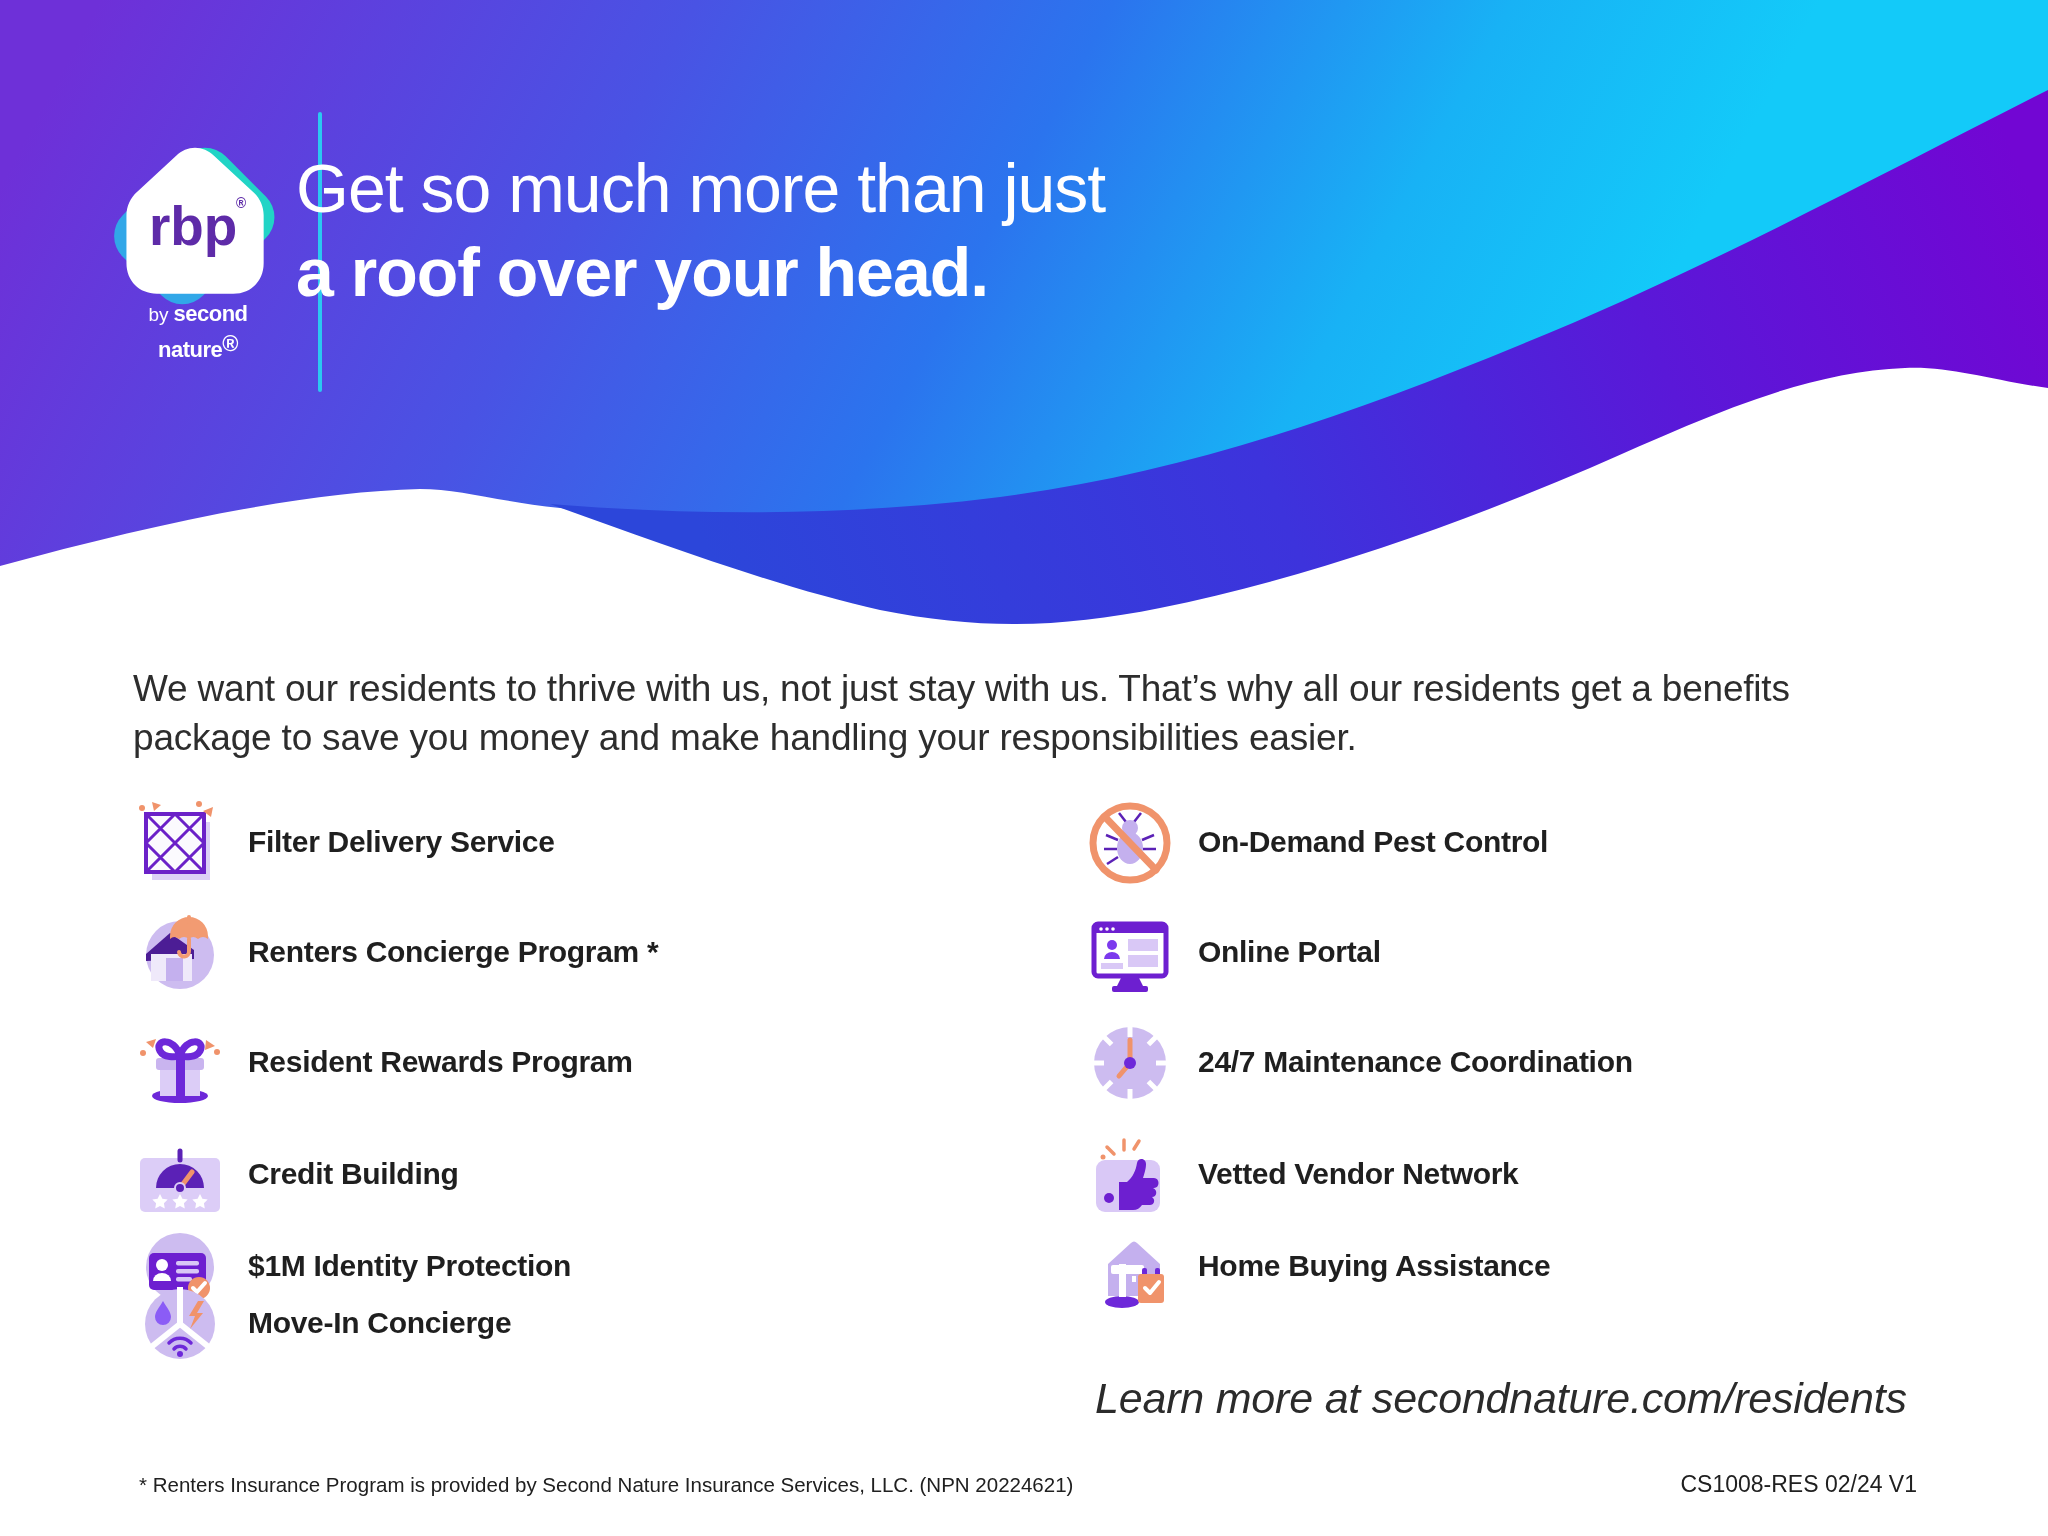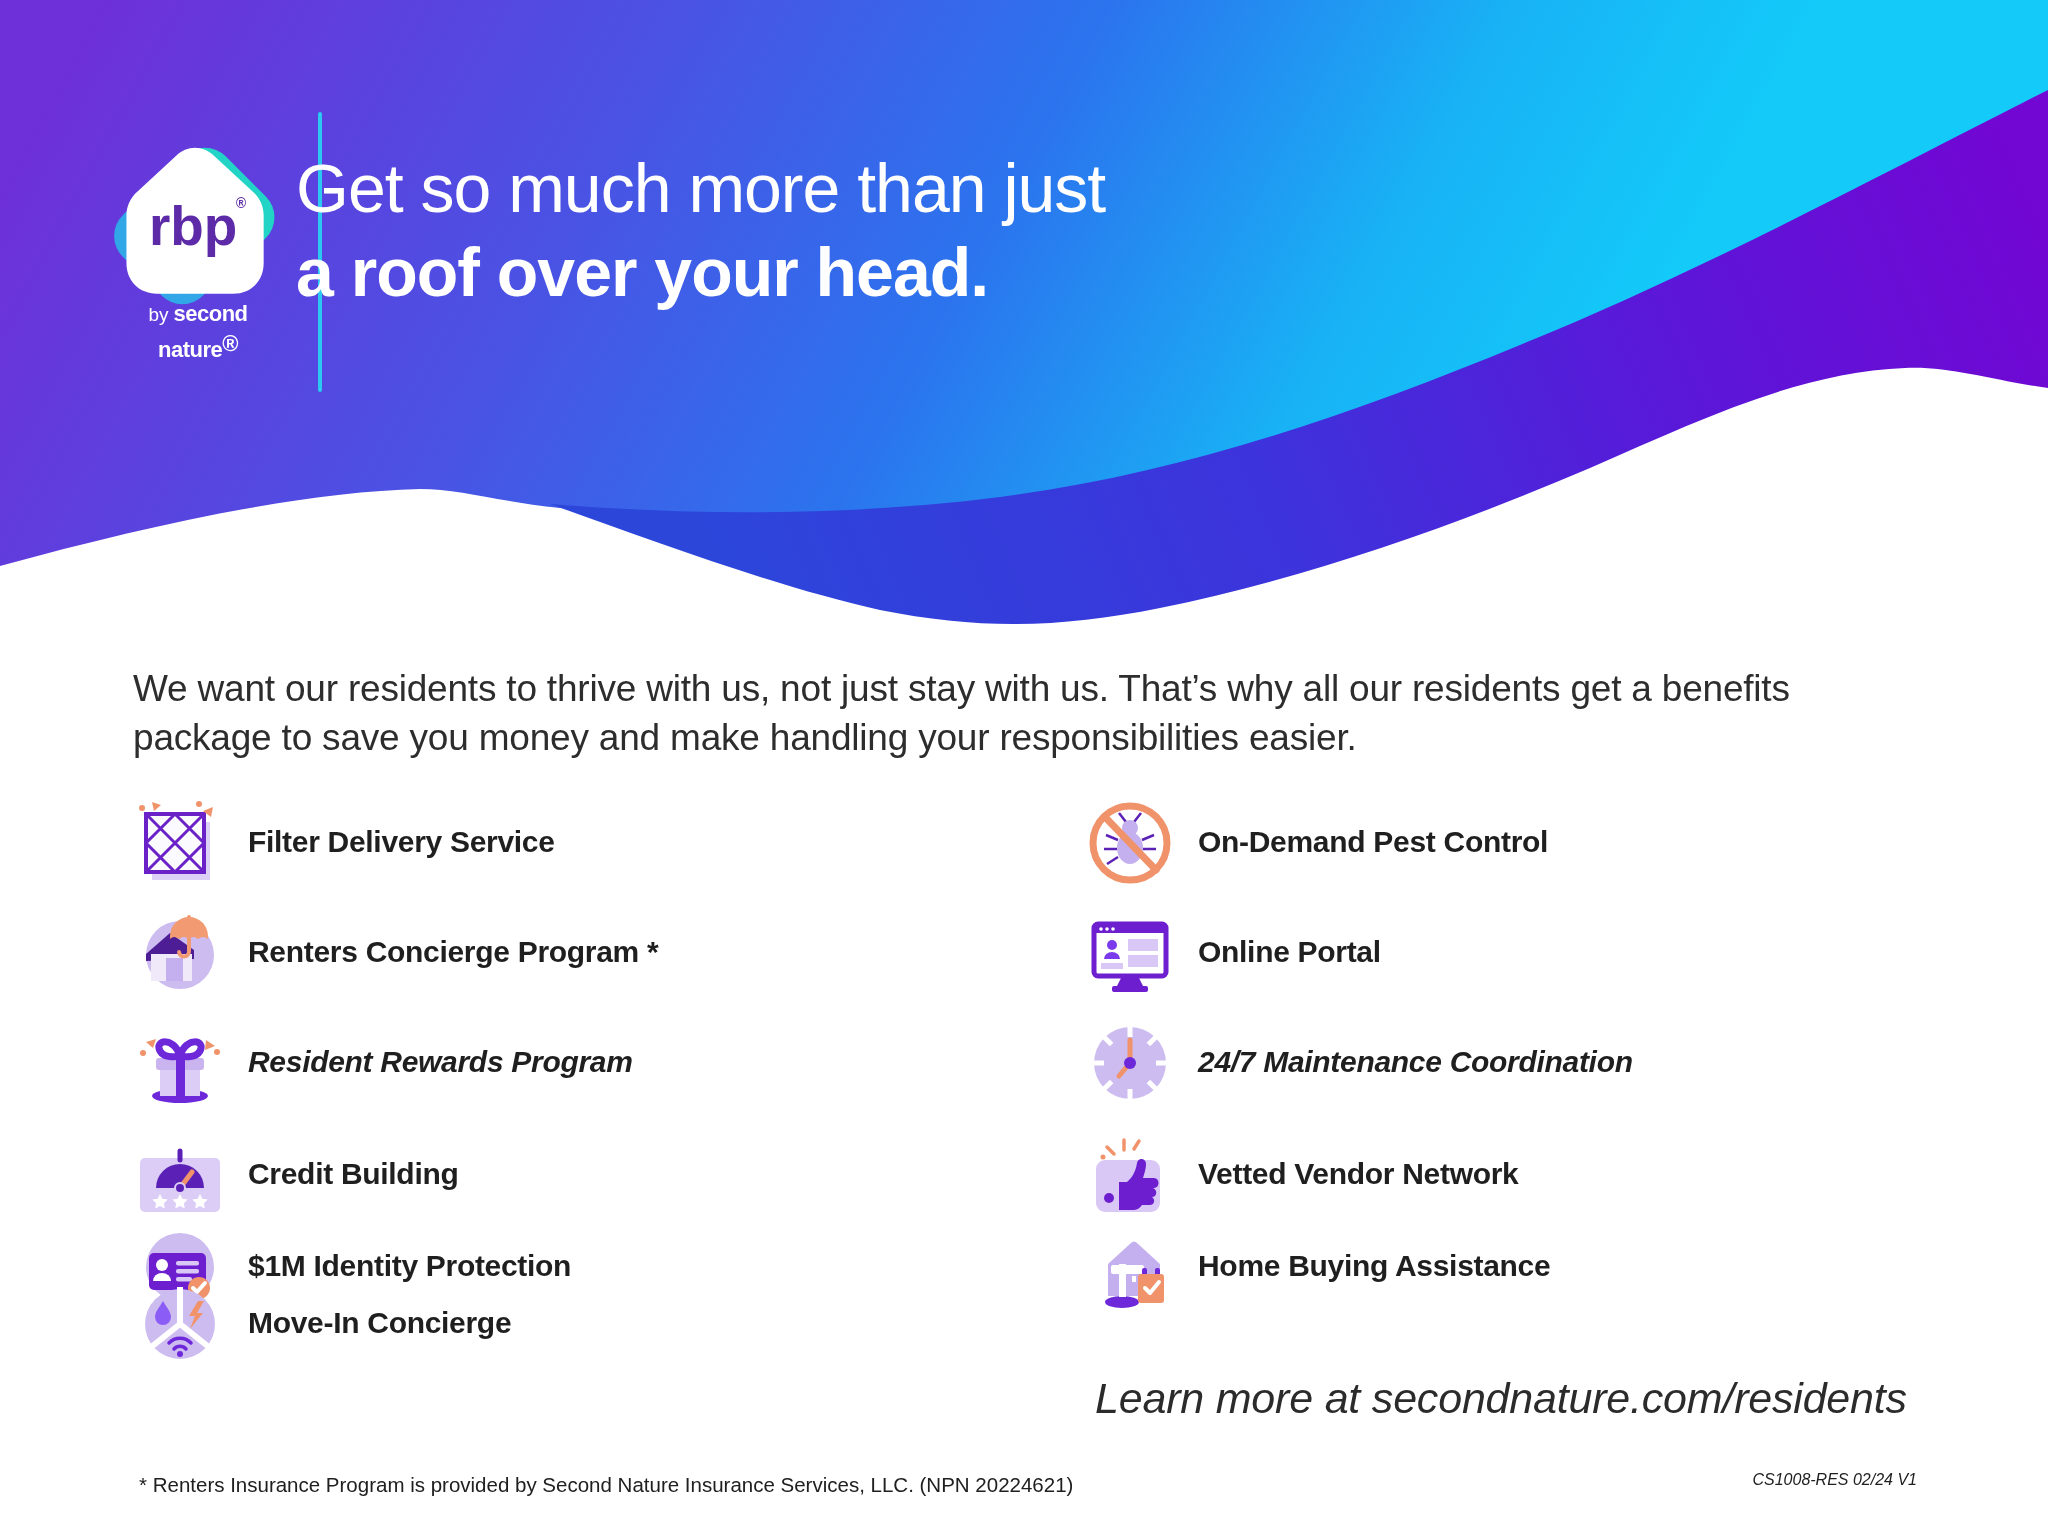--- a/index.html
+++ b/index.html
@@ -29,30 +29,30 @@
   
   .benefit{position:absolute;display:flex;align-items:center;height:88px;}
   .benefit .ic{width:88px;height:88px;flex:0 0 88px;}
   .benefit .ic svg{width:88px;height:88px;display:block;}
   .benefit .lbl{
     margin-left:24px;font-size:30px;font-weight:700;color:#1f1f1f;
     letter-spacing:-0.3px;white-space:nowrap;
   }
   .col-l{left:136px;}
   .col-r{left:1086px;}
-  .r1{top:798px;} .r2{top:908px;} .r3{top:1018px;font-style:italic;}
+  .r1{top:798px;} .r2{top:908px;} .r3{top:1018px;}
   .r4{top:1130px;} .r5{top:1222px;} .r6{top:1279px;text-align:right;}
   
   .learn-more{
     position:absolute;left:1095px;top:1374px;
     font-size:43px;font-style:italic;color:#2b2b2b;letter-spacing:-0.2px;white-space:nowrap;
   }
   
   .foot-left{position:absolute;left:139px;top:1473px;font-size:20.5px;color:#202020;}
-  .foot-right{position:absolute;right:131px;top:1471px;font-size:16px;color:#202020;font-style:italic;}
+  .foot-right{position:absolute;right:131px;top:1471px;font-size:23px;color:#202020;}
 </style>
 </head>
 <body>
 
 <div class="hero">
   <svg width="2048" height="660" viewBox="0 0 2048 660" preserveAspectRatio="none">
     <defs>
       <linearGradient id="gLight" gradientUnits="userSpaceOnUse" x1="100" y1="0" x2="1500" y2="760">
         <stop offset="0" stop-color="#6E30D8"></stop>
         <stop offset="0.33" stop-color="#4953E4"></stop>

